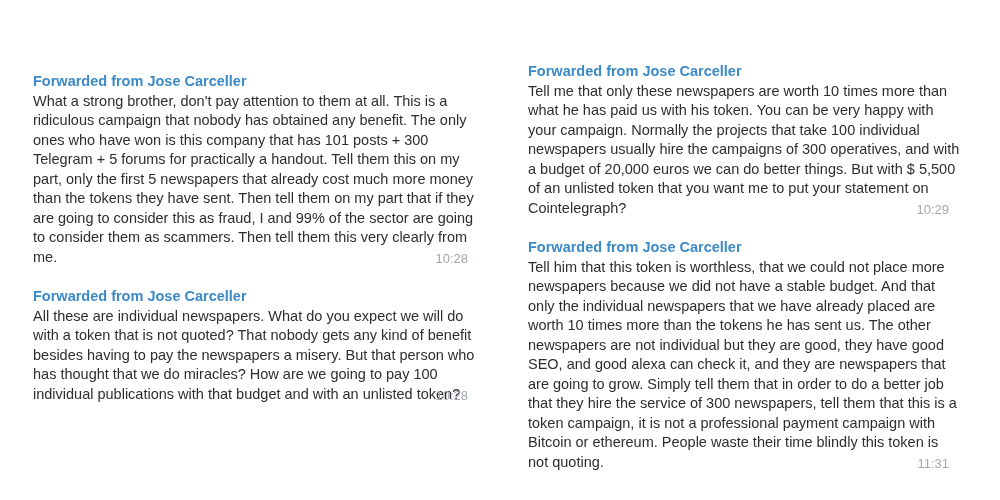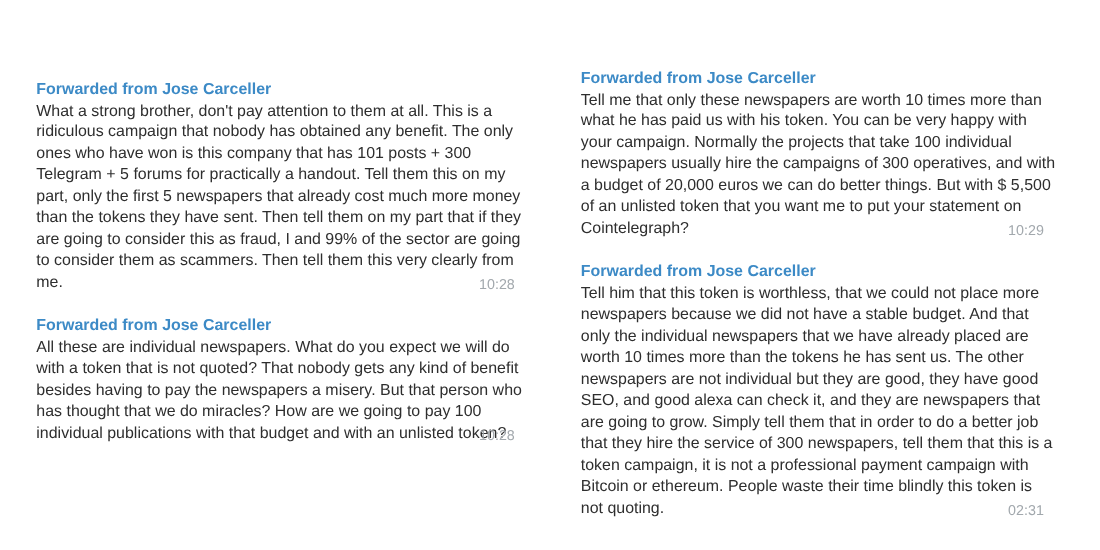--- a/index.html
+++ b/index.html
@@ -68,18 +68,18 @@
 
     <div class="message">
       <div class="fwd-header">Forwarded from Jose Carceller</div>
       <div class="body">Tell me that only these newspapers are worth 10 times more than what he has paid us with his token. You can be very happy with your campaign. Normally the projects that take 100 individual newspapers usually hire the campaigns of 300 operatives, and with a budget of 20,000 euros we can do better things. But with $ 5,500 of an unlisted token that you want me to put your statement on Cointelegraph?</div>
       <span class="time">10:29</span>
     </div>
 
     <div class="message">
       <div class="fwd-header">Forwarded from Jose Carceller</div>
       <div class="body">Tell him that this token is worthless, that we could not place more newspapers because we did not have a stable budget. And that only the individual newspapers that we have already placed are worth 10 times more than the tokens he has sent us. The other newspapers are not individual but they are good, they have good SEO, and good alexa can check it, and they are newspapers that are going to grow. Simply tell them that in order to do a better job that they hire the service of 300 newspapers, tell them that this is a token campaign, it is not a professional payment campaign with Bitcoin or ethereum. People waste their time blindly this token is not quoting.</div>
-      <span class="time">02:31</span>
+      <span class="time">11:31</span>
     </div>
 
   </div>
 
 </div>
 
 </body></html>

